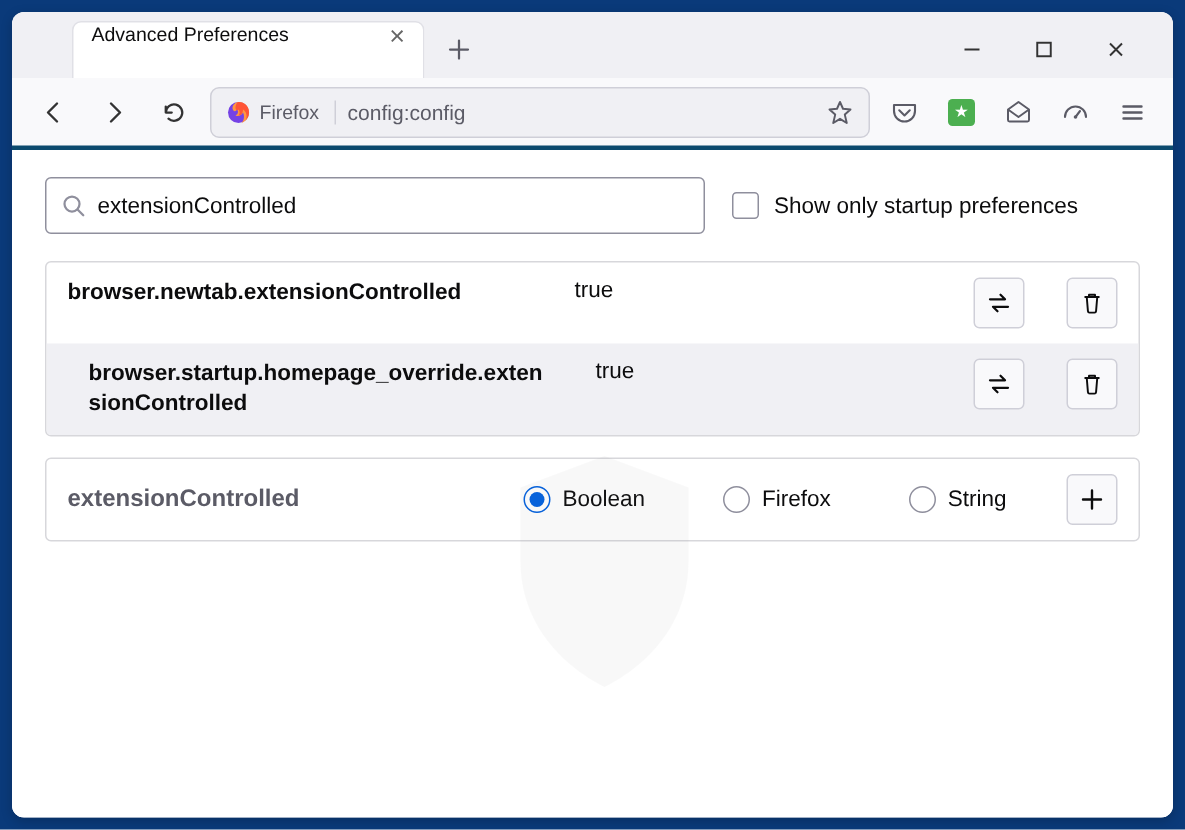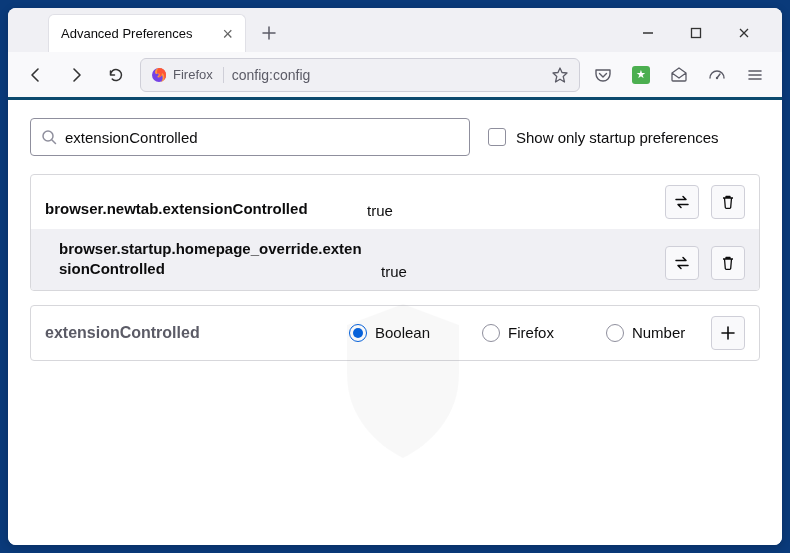--- a/index.html
+++ b/index.html
@@ -1,20 +1,20 @@
 <!DOCTYPE html>
 <html><head>
 <meta charset="utf-8">
 <style>
 * { margin: 0; padding: 0; box-sizing: border-box; font-family: -apple-system, BlinkMacSystemFont, "Segoe UI", Arial, sans-serif; }
 body { background: #0a3a7a; padding: 8px; width: 790px; height: 553px; }
 .window { background: #fff; border-radius: 8px; height: 100%; display: flex; flex-direction: column; overflow: hidden; box-shadow: 0 2px 8px rgba(0,0,0,0.2); }
 
 .tabbar { display: flex; align-items: center; background: #f0f0f4; height: 44px; padding: 6px 8px 0 40px; gap: 8px; }
-.tab { display: flex; align-items: center; background: #fff; border-radius: 6px 6px 0 0; padding: 0 12px; height: 38px; width: 198px; gap: 8px; font-size: 13px; color: #0c0c0d; border: 1px solid #e0e0e6; border-bottom: none; }
+.tab { display: flex; background: #fff; border-radius: 6px 6px 0 0; padding: 0 12px; height: 38px; width: 235px; gap: 8px; font-size: 13px; color: #0c0c0d; border: 1px solid #e0e0e6; border-bottom: none; }
 .tab .close { margin-left: auto; color: #666; font-size: 18px; line-height: 1; cursor: pointer; }
 .newtab-btn { width: 30px; height: 30px; display:flex; align-items:center; justify-content:center; color:#555; font-size:20px; cursor:pointer; border-radius:4px; }
 .win-controls { margin-left:auto; display:flex; gap:20px; padding-right:16px; color:#333; }
 .win-btn { width:28px; height:28px; display:flex; align-items:center; justify-content:center; cursor:pointer; }
 
 .toolbar { display:flex; align-items:center; background:#f9f9fb; height:48px; padding:0 12px; gap:8px; border-bottom:3px solid #0c4a6e; }
 .nav-btn { width:32px; height:32px; display:flex; align-items:center; justify-content:center; border-radius:4px; color:#333; cursor:pointer; }
 .addr { flex:1; display:flex; align-items:center; background:#f0f0f4; border:1px solid #cfcfd8; border-radius:6px; height:34px; padding:0 10px; gap:8px; font-size:14px; color:#0c0c0d; }
 .addr .brand { display:flex; align-items:center; gap:6px; padding-right:10px; border-right:1px solid #cfcfd8; color:#5b5b66; font-size:13px; }
 .addr .url { color:#5b5b66; }
@@ -24,21 +24,21 @@
 .ext-icon::after { content:"★"; color:#fff; font-size:11px; position:absolute; top:50%; left:50%; transform:translate(-50%,-52%); }
 
 .content { flex:1; background:#fff; padding:18px 22px; position:relative; }
 .searchrow { display:flex; align-items:center; gap:18px; margin-bottom:18px; }
 .searchbox { flex:0 0 440px; display:flex; align-items:center; border:1px solid #8f8f9d; border-radius:4px; height:38px; padding:0 10px; gap:8px; }
 .searchbox input { border:none; outline:none; font-size:15px; flex:1; color:#0c0c0d; background:transparent; }
 .modlabel { display:flex; align-items:center; gap:10px; font-size:15px; color:#0c0c0d; cursor:pointer; }
 .chk { width:18px; height:18px; border:1.5px solid #8f8f9d; border-radius:3px; }
 
 .preflist { border:1px solid #d7d7db; border-radius:4px; overflow:hidden; margin-bottom:14px; }
-.prefrow { display:flex; align-items:flex-end; padding:10px 14px; min-height:50px; gap:12px; }
+.prefrow { display:flex; align-items:flex-start; padding:10px 14px; min-height:50px; gap:28px; }
 .prefrow.striped { background:#f0f0f4;padding-left:28px; }
 .prefname { flex:0 0 310px; font-weight:700; font-size:15px; color:#0c0c0d; word-break:break-word; line-height:1.35; }
 .prefval { flex:1; font-weight:400; font-size:15px; color:#0c0c0d; }
 .actbtn { width:34px; height:34px; border:1px solid #cfcfd8; background:#f9f9fb; border-radius:4px; display:flex; align-items:center; justify-content:center; cursor:pointer; color:#0c0c0d; }
 
 .addrow-wrap { border:1px solid #d7d7db; border-radius:4px; }
 .addrow { display:flex; align-items:center; padding:10px 14px; min-height:54px; gap:14px; }
 .addname { flex:0 0 290px; font-weight:700; font-size:16px; color:#5b5b66; }
 .radios { display:flex; align-items:center; gap:52px; flex:1; font-size:15px; color:#0c0c0d; }
 .radio { display:flex; align-items:center; gap:8px; cursor:pointer; }
@@ -197,21 +197,21 @@
           <label class="radio">
             <span class="rcircle checked"></span>
             <span>Boolean</span>
           </label>
           <label class="radio">
             <span class="rcircle"></span>
             <span>Firefox</span>
           </label>
           <label class="radio">
             <span class="rcircle"></span>
-            <span>Number</span>
+            <span>String</span>
           </label>
         </div>
         <div class="actbtn">
           <svg width="16" height="16" viewBox="0 0 16 16">
               <path d="M8 2v12M2 8h12" stroke="#0c0c0d" stroke-width="1.6" stroke-linecap="round"></path>
             </svg>
         </div>
       </div>
     </div>
 

